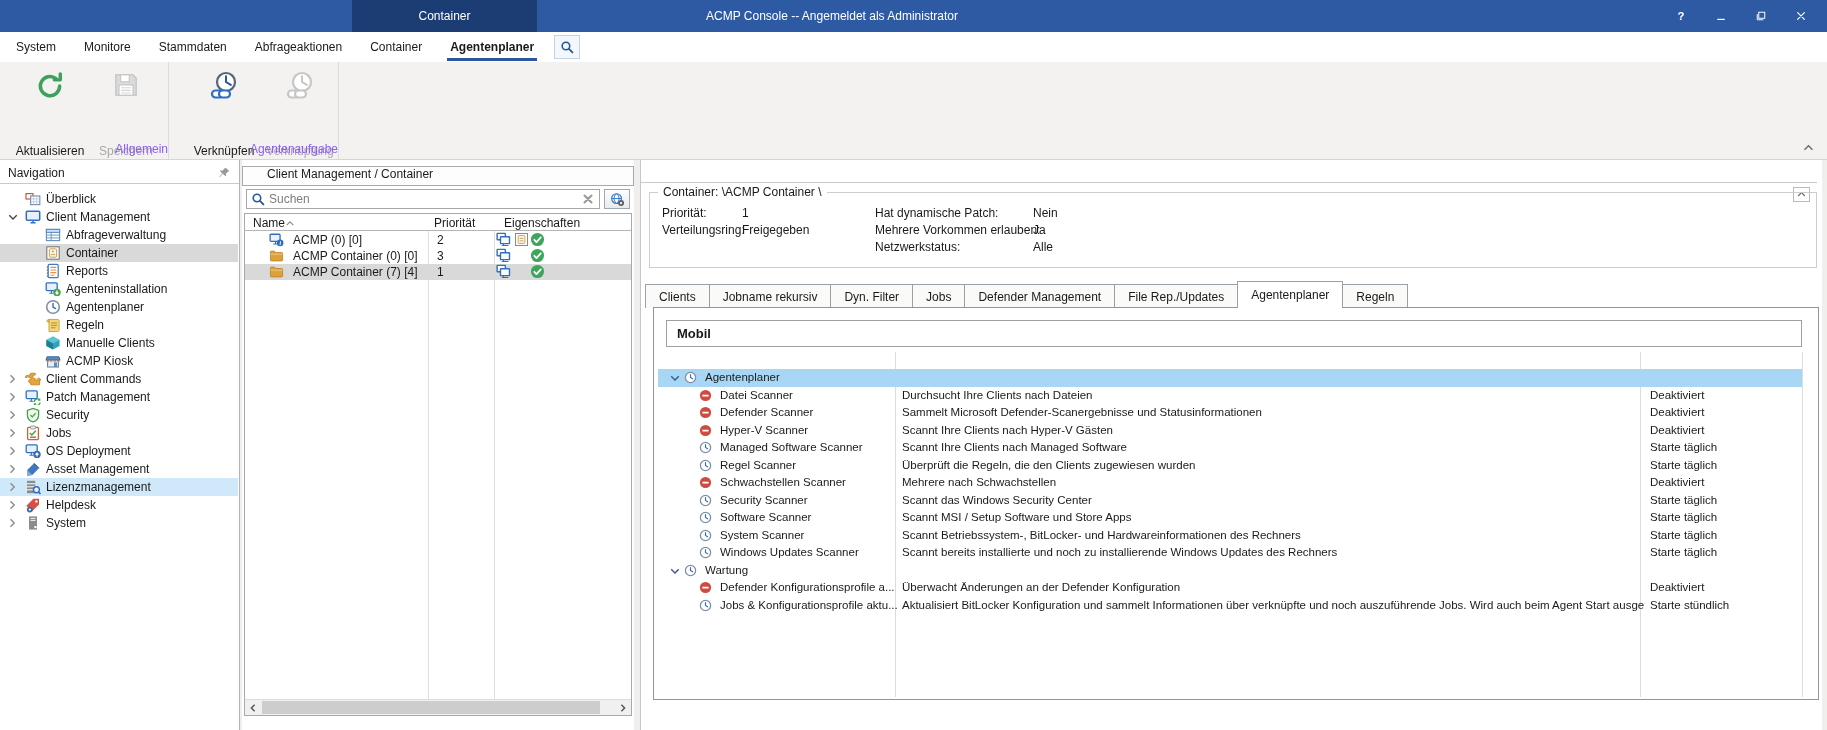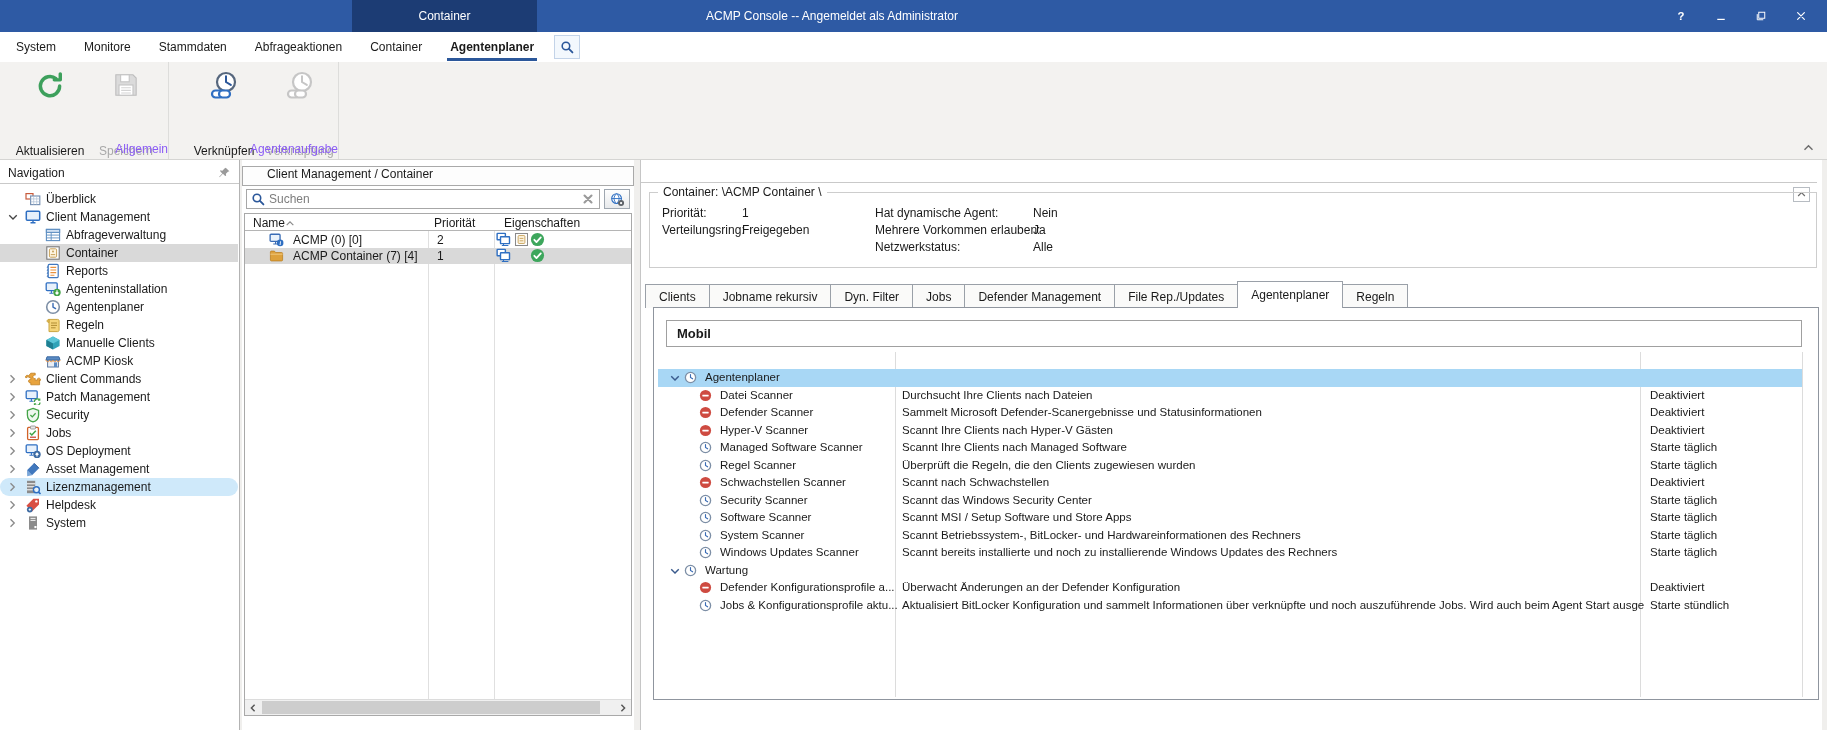--- a/index.html
+++ b/index.html
@@ -44,21 +44,21 @@
   .ribbon-collapse .ic{width:11px;height:8px;}
 
   
   .nav-panel{position:absolute;left:0;top:160px;width:240px;height:646px;background:#fff;border-right:1px solid #b3b3b3;}
   .nav-header{position:absolute;left:0;top:2px;right:0;height:22px;border-bottom:1px solid #c9c9c9;
     display:flex;align-items:center;justify-content:space-between;padding:0 8px;}
   .nav-header .ic{width:13px;height:13px;}
   .nav-tree{position:absolute;left:0;top:30px;right:1px;bottom:0;}
   .nav-item{height:18px;position:relative;cursor:default;white-space:nowrap;}
   .nav-item.sel{background:var(--selected-row,#d9d9d9);}
-  .nav-item.hov{background:var(--hover-row,#cfe9fa);border-radius:9px;}
+  .nav-item.hov{background:var(--hover-row,#cfe9fa);}
   .nav-item .nchev{position:absolute;left:8px;top:4px;width:10px;height:10px;}
   .nav-item .nicon{position:absolute;top:1px;width:16px;height:16px;}
   .nav-item .nlbl{position:absolute;top:2px;}
 
   
   .mid-panel{position:absolute;left:242px;top:160px;width:392px;height:570px;background:#fff;}
   .mid-header{position:absolute;left:0;top:6px;width:392px;height:20px;border:1px solid #a9a9a9;background:#fdfdfd;
     display:flex;align-items:flex-start;padding-left:24px;}
   .search-row{position:absolute;left:0;top:29px;width:392px;height:20px;}
   .search-box{position:absolute;left:4px;top:0;width:354px;height:20px;border:1px solid #a7a7a7;background:#fff;
@@ -470,20 +470,37 @@
             <span class="ic prop" style="left:269px"><svg viewBox="0 0 16 16" xmlns="http://www.w3.org/2000/svg">
                 <rect x="1.6" y="1.6" width="12.8" height="12.8" fill="#fff" stroke="#8a8a8a" stroke-width="1.1"></rect>
                 <rect x="4.4" y="3.8" width="7.2" height="8.4" rx="1" fill="#fdf4e0" stroke="#c9a35c" stroke-width="1"></rect>
                 <path d="M6 6.8h4M6 9.4h4" stroke="#c9a35c"></path>
               </svg></span>
             <span class="ic prop" style="left:285px"><svg viewBox="0 0 16 16" xmlns="http://www.w3.org/2000/svg">
                 <circle cx="8" cy="8" r="7" fill="#3da65c"></circle>
                 <path d="M4.6 8.3l2.3 2.4 4.6-5" fill="none" stroke="#fff" stroke-width="1.9" stroke-linecap="round" stroke-linejoin="round"></path>
               </svg></span>
           </div>
+          <div class="c-row">
+            <span class="ic rowicon"><svg viewBox="0 0 16 16" xmlns="http://www.w3.org/2000/svg">
+                <path d="M1.5 4.3c0-.5.4-1 1-1h3.3l1.2 1.5h6.5c.6 0 1 .4 1 1v7c0 .6-.4 1-1 1h-11c-.6 0-1-.4-1-1z" fill="#dda13c" stroke="#b97d20" stroke-width=".8"></path>
+                <path d="M1.5 6.6h13" stroke="#f0c679" stroke-width="1.1"></path>
+              </svg></span>
+            <span class="cname">ACMP Container (0) [0]</span>
+            <span class="cprio">3</span>
+            <span class="ic prop" style="left:251px"><svg viewBox="0 0 16 16" xmlns="http://www.w3.org/2000/svg">
+                <rect x="1.2" y="1.5" width="8.8" height="6.8" rx="0.5" fill="#fff" stroke="#2f6fc2" stroke-width="1.5"></rect>
+                <rect x="4.8" y="5" width="9.6" height="7.4" rx="0.5" fill="#fff" stroke="#2f6fc2" stroke-width="1.5"></rect>
+                <path d="M8 12.4v1.6M6.2 14.4h7" stroke="#2f6fc2" stroke-width="1.2"></path>
+              </svg></span>
+            <span class="ic prop" style="left:285px"><svg viewBox="0 0 16 16" xmlns="http://www.w3.org/2000/svg">
+                <circle cx="8" cy="8" r="7" fill="#3da65c"></circle>
+                <path d="M4.6 8.3l2.3 2.4 4.6-5" fill="none" stroke="#fff" stroke-width="1.9" stroke-linecap="round" stroke-linejoin="round"></path>
+              </svg></span>
+          </div>
           <div class="c-row sel">
             <span class="ic rowicon"><svg viewBox="0 0 16 16" xmlns="http://www.w3.org/2000/svg">
                 <path d="M1.5 4.3c0-.5.4-1 1-1h3.3l1.2 1.5h6.5c.6 0 1 .4 1 1v7c0 .6-.4 1-1 1h-11c-.6 0-1-.4-1-1z" fill="#dda13c" stroke="#b97d20" stroke-width=".8"></path>
                 <path d="M1.5 6.6h13" stroke="#f0c679" stroke-width="1.1"></path>
               </svg></span>
             <span class="cname">ACMP Container (7) [4]</span>
             <span class="cprio">1</span>
             <span class="ic prop" style="left:251px"><svg viewBox="0 0 16 16" xmlns="http://www.w3.org/2000/svg">
                 <rect x="1.2" y="1.5" width="8.8" height="6.8" rx="0.5" fill="#fff" stroke="#2f6fc2" stroke-width="1.5"></rect>
                 <rect x="4.8" y="5" width="9.6" height="7.4" rx="0.5" fill="#fff" stroke="#2f6fc2" stroke-width="1.5"></rect>
@@ -517,21 +534,21 @@
       <span class="ic"><svg viewBox="0 0 12 9" xmlns="http://www.w3.org/2000/svg">
             <path d="M1.5 6.5L6 2l4.5 4.5" fill="none" stroke="#6d6d6d" stroke-width="1.6"></path>
           </svg></span>
     </div>
     <div class="grpbox">
       <span class="legend">Container: \ACMP Container \</span>
       <span class="field fl" style="left:12px;top:13px">Priorität:</span>
       <span class="field" style="left:92px;top:13px">1</span>
       <span class="field fl" style="left:12px;top:30px">Verteilungsring:</span>
       <span class="field" style="left:92px;top:30px">Freigegeben</span>
-      <span class="field fl" style="left:225px;top:13px">Hat dynamische Agent:</span>
+      <span class="field fl" style="left:225px;top:13px">Hat dynamische Patch:</span>
       <span class="field" style="left:383px;top:13px">Nein</span>
       <span class="field fl" style="left:225px;top:30px">Mehrere Vorkommen erlauben:</span>
       <span class="field" style="left:383px;top:30px">Ja</span>
       <span class="field fl" style="left:225px;top:47px">Netzwerkstatus:</span>
       <span class="field" style="left:383px;top:47px">Alle</span>
     </div>
 
     <div class="tabs" id="tabs">
         <div class="tab">Clients</div>
         <div class="tab">Jobname rekursiv</div>
@@ -605,21 +622,21 @@
             <span class="jname">Regel Scanner</span>
             <span class="jdesc">Überprüft die Regeln, die den Clients zugewiesen wurden</span>
             <span class="jcond">Starte täglich</span>
           </div>
           <div class="job-row">
             <span class="ic ji"><svg viewBox="0 0 16 16" xmlns="http://www.w3.org/2000/svg">
                 <circle cx="8" cy="8" r="6.9" fill="#ce4b41"></circle>
                 <rect x="4.1" y="7" width="7.8" height="2.1" rx="0.5" fill="#fff"></rect>
               </svg></span>
             <span class="jname">Schwachstellen Scanner</span>
-            <span class="jdesc">Scannt nach Schwachstellen</span>
+            <span class="jdesc">Mehrere nach Schwachstellen</span>
             <span class="jcond">Deaktiviert</span>
           </div>
           <div class="job-row">
             <span class="ic ji"><svg viewBox="0 0 16 16" xmlns="http://www.w3.org/2000/svg">
                 <circle cx="8" cy="8" r="6.3" fill="#fff" stroke="#7d8fa6" stroke-width="1.6"></circle>
                 <path d="M8 4.4V8l2.6 1.6" fill="none" stroke="#3a6cb5" stroke-width="1.4" stroke-linecap="round"></path>
               </svg></span>
             <span class="jname">Security Scanner</span>
             <span class="jdesc">Scannt das Windows Security Center</span>
             <span class="jcond">Starte täglich</span>

